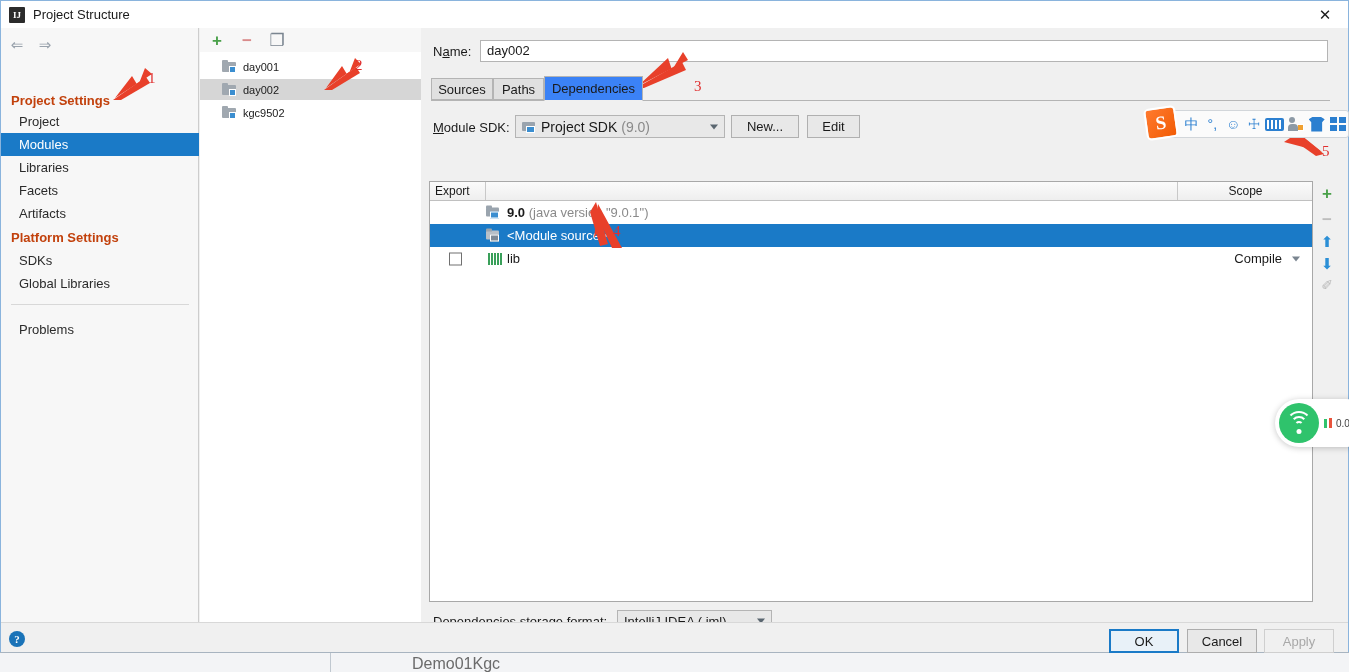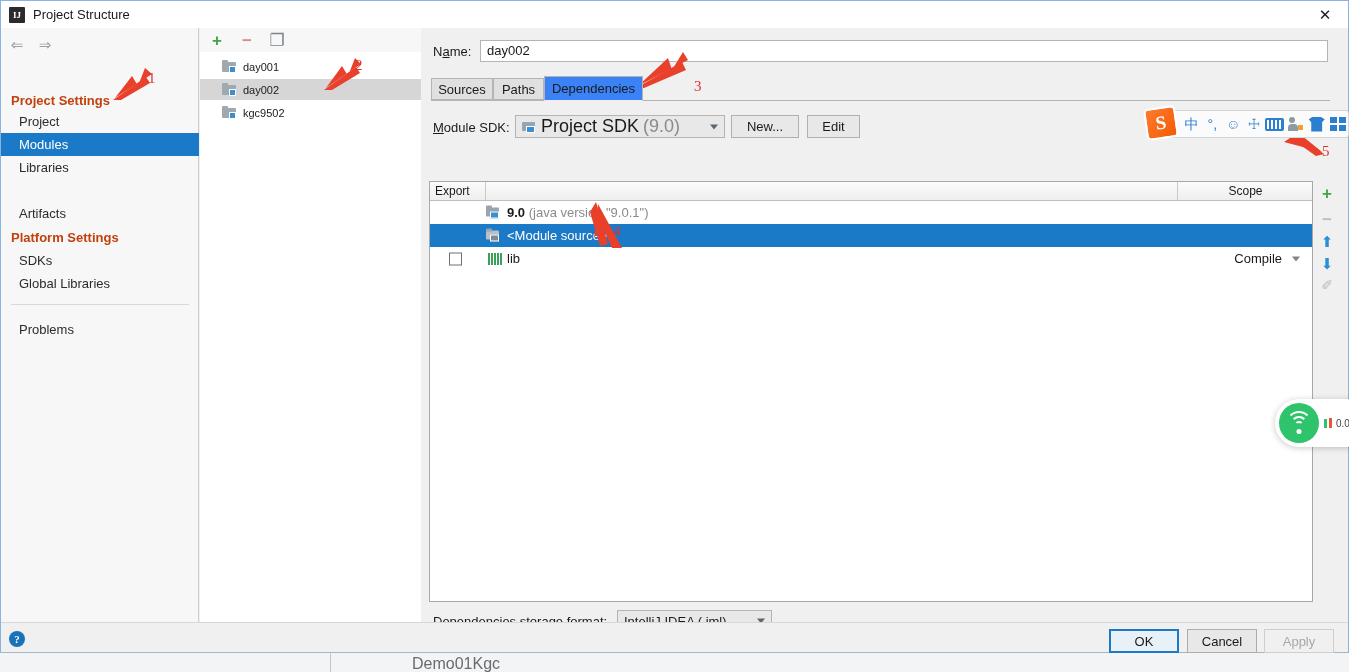--- a/index.html
+++ b/index.html
@@ -190,21 +190,21 @@
 
   
   .sdk-label {
     position: absolute; left: 12px; top: 92px;
     font-size: 13px; color: #1a1a1a;
   }
   .sdk-combo {
     position: absolute; left: 94px; top: 87px; width: 210px; height: 23px;
     background: #e8e8e8; border: 1px solid #b4b4b4;
     display: flex; align-items: center; padding-left: 6px;
-    font-size: 18px;
+    font-size: 14px;
   }
   .sdk-combo .sdk-icon {
     width: 14px; height: 12px; margin-right: 5px; position: relative; flex: none;
   }
   .sdk-combo .sdk-icon .f {
     position: absolute; left: 0; top: 1px; width: 13px; height: 9px;
     background: #9aa4ae; border-radius: 1px;
   }
   .sdk-combo .sdk-icon .b {
     position: absolute; left: 4px; top: 5px; width: 9px; height: 7px;
@@ -490,20 +490,21 @@
         <div class="nav-arrow">⇐</div>
         <div class="nav-arrow">⇒</div>
       </div>
 
       <div class="side-group" style="top:62px">Project Settings</div>
       <div class="side-group" style="top:199px">Platform Settings</div>
 
       <div class="side-item" style="top:82px">Project</div>
       <div class="side-item selected" style="top:105px">Modules</div>
       <div class="side-item" style="top:128px">Libraries</div>
+      <div class="side-item" style="top:151px">Facets</div>
       <div class="side-item" style="top:174px">Artifacts</div>
       <div class="side-item" style="top:221px">SDKs</div>
       <div class="side-item" style="top:244px">Global Libraries</div>
       <div class="side-sep"></div>
       <div class="side-item" style="top:290px">Problems</div>
     </div>
 
     <div class="modlist">
       <div class="modlist-toolbar">
         <div class="tb-icon tb-plus">+</div>

